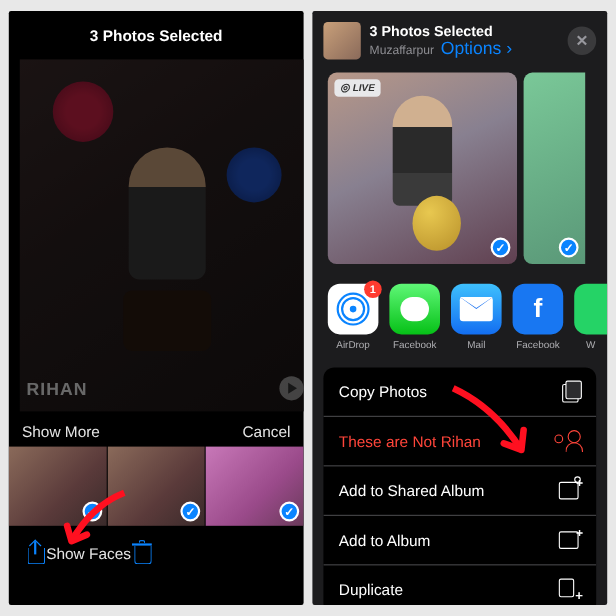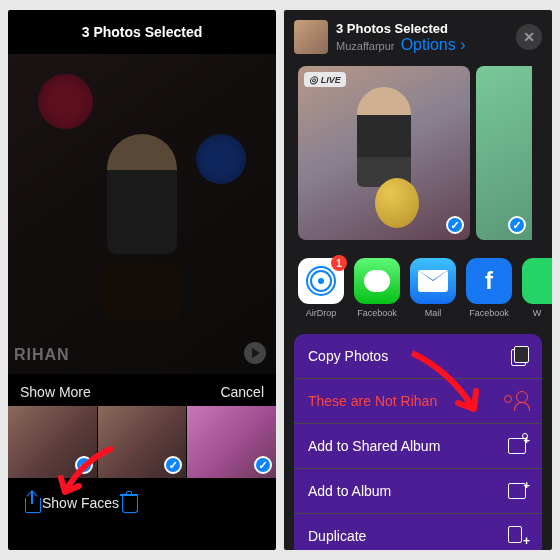--- a/index.html
+++ b/index.html
@@ -30,20 +30,21 @@
   color: #fff;
   font-size: 14px;
   font-weight: 600;
 }
 .main-photo {
   width: 100%;
   height: 320px;
   background: linear-gradient(145deg,#3a2a2a 0%,#2a1f1f 40%,#1a1515 100%);
   position: relative;
   filter: brightness(0.45);
+  margin-left: 10px;
 }
 .main-photo::before {
   content:"";
   position:absolute;left:30px;top:20px;width:55px;height:55px;border-radius:50%;
   background:radial-gradient(circle,#cc2244 40%,#881133);
 }
 .main-photo::after {
   content:"";
   position:absolute;right:30px;top:80px;width:50px;height:50px;border-radius:50%;
   background:radial-gradient(circle,#2255cc 40%,#113388);
@@ -165,21 +166,21 @@
 .messages{background:linear-gradient(#5ff777,#06c117);}
 .messages::before{content:"";width:26px;height:22px;background:#fff;border-radius:12px;}
 .mail{background:linear-gradient(#3ec0fd,#136ef1);}
 .mail-env{width:30px;height:22px;background:#fff;border-radius:3px;position:relative;}
 .mail-env::before{content:"";position:absolute;left:0;top:0;border-left:15px solid transparent;border-right:15px solid transparent;border-top:11px solid #136ef1;}
 .mail-env::after{content:"";position:absolute;left:0;top:0;border-left:15px solid transparent;border-right:15px solid transparent;border-top:10px solid #fff;}
 .facebook{background:#1877f2;}
 .whatsapp{background:#25d366;}
 .whatsapp-cut{width:46px;border-radius:11px 0 0 11px;overflow:hidden;}
 .action-list{
-  margin:4px 10px 0;background:#4c1d95;border-radius:10px;overflow:hidden;
+  margin:4px 10px 0;background:#000000;border-radius:10px;overflow:hidden;
 }
 .action-item{
   display:flex;justify-content:space-between;align-items:center;padding:12px 14px;font-size:14px;color:#fff;border-bottom:0.5px solid #48484a;
 }
 .action-item:last-child{border-bottom:none;}
 .action-item.danger{color:#ff453a;}
 .action-icon{width:20px;height:20px;position:relative;color:#fff;}
 .copy-icon::before{content:"";position:absolute;left:3px;top:3px;width:13px;height:15px;border:1.5px solid currentColor;border-radius:2px;}
 .copy-icon::after{content:"";position:absolute;left:6px;top:0;width:13px;height:15px;border:1.5px solid currentColor;border-radius:2px;background:#2c2c2e;}
 .person-icon{color:#ff453a;}

